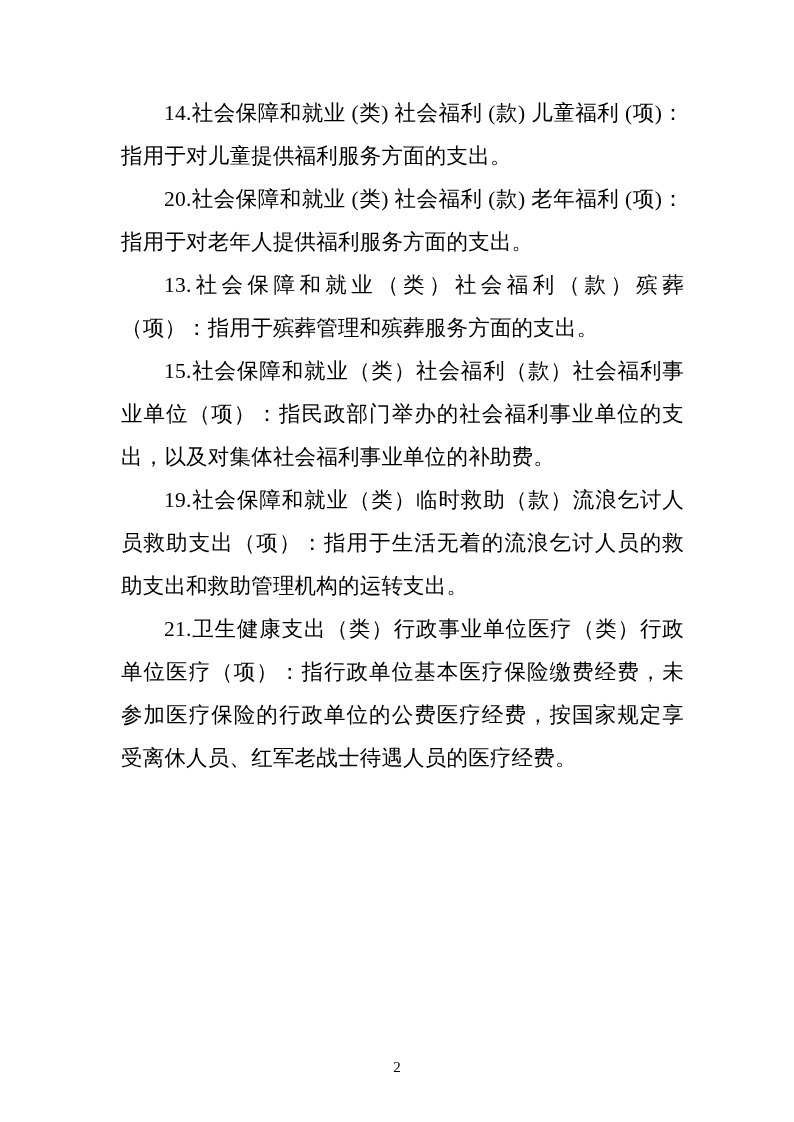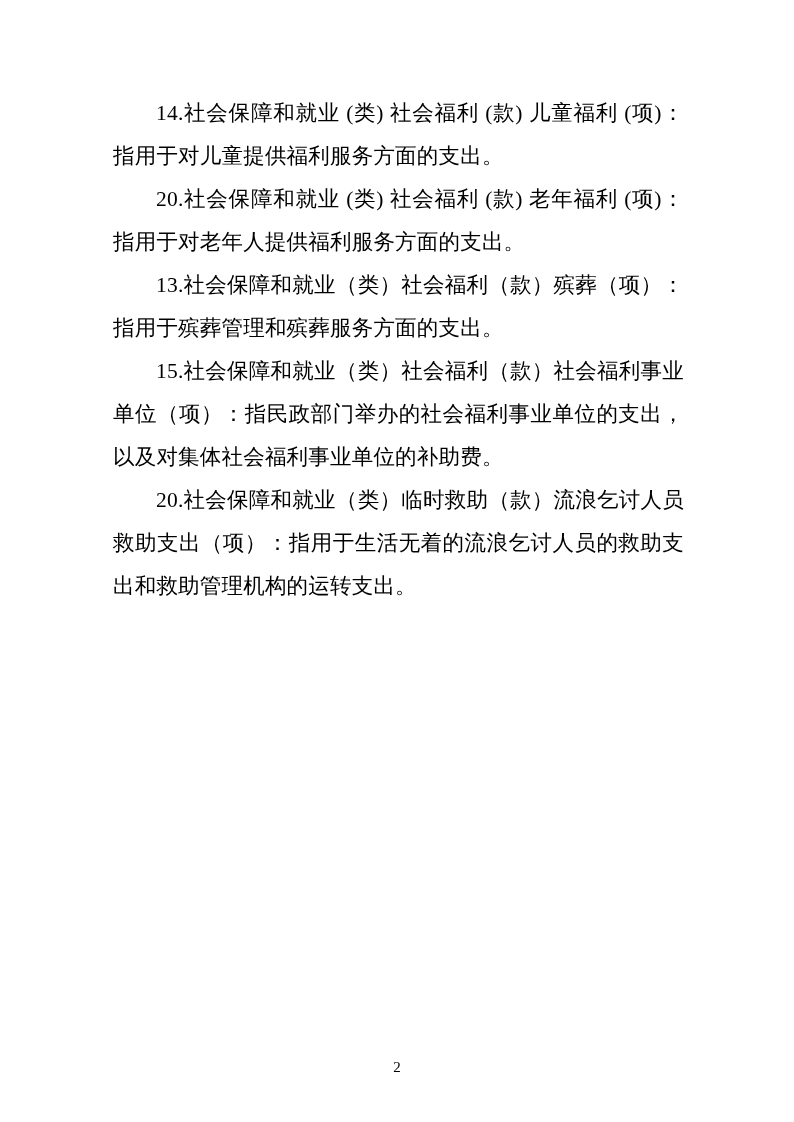--- a/index.html
+++ b/index.html
@@ -23,20 +23,21 @@
     height: 1122px;
     box-sizing: border-box;
     padding: 92px 110px 0 113px;
   }
   .body-text {
     font-size: 21.5px;
     line-height: 43px;
     text-align: justify;
     text-justify: inter-ideograph;
     letter-spacing: 0.2px;
+    margin-left: 8px;
   }
   .para {
     margin: 0;
     text-indent: 2em;
     font-size: 21.5px;
     line-height: 43px;
     white-space: normal;
   }
   .footer {
     position: absolute;
@@ -51,17 +52,18 @@
 </style>
 </head>
 <body>
 
 <div class="page">
   <div class="body-text">
     <p class="para">14.社会保障和就业 (类) 社会福利 (款) 儿童福利 (项)：指用于对儿童提供福利服务方面的支出。</p>
     <p class="para">20.社会保障和就业 (类) 社会福利 (款) 老年福利 (项)：指用于对老年人提供福利服务方面的支出。</p>
     <p class="para">13.社会保障和就业（类）社会福利（款）殡葬（项）：指用于殡葬管理和殡葬服务方面的支出。</p>
     <p class="para">15.社会保障和就业（类）社会福利（款）社会福利事业单位（项）：指民政部门举办的社会福利事业单位的支出，以及对集体社会福利事业单位的补助费。</p>
-    <p class="para">20.社会保障和就业（类）临时救助（款）流浪乞讨人员救助支出（项）：指用于生活无着的流浪乞讨人员的救助支出和救助管理机构的运转支出。</p>
+    <p class="para">19.社会保障和就业（类）临时救助（款）流浪乞讨人员救助支出（项）：指用于生活无着的流浪乞讨人员的救助支出和救助管理机构的运转支出。</p>
+    <p class="para">21.卫生健康支出（类）行政事业单位医疗（类）行政单位医疗（项）：指行政单位基本医疗保险缴费经费，未参加医疗保险的行政单位的公费医疗经费，按国家规定享受离休人员、红军老战士待遇人员的医疗经费。</p>
   </div>
 </div>
 
 <div class="footer">2</div>
 
 </body></html>

